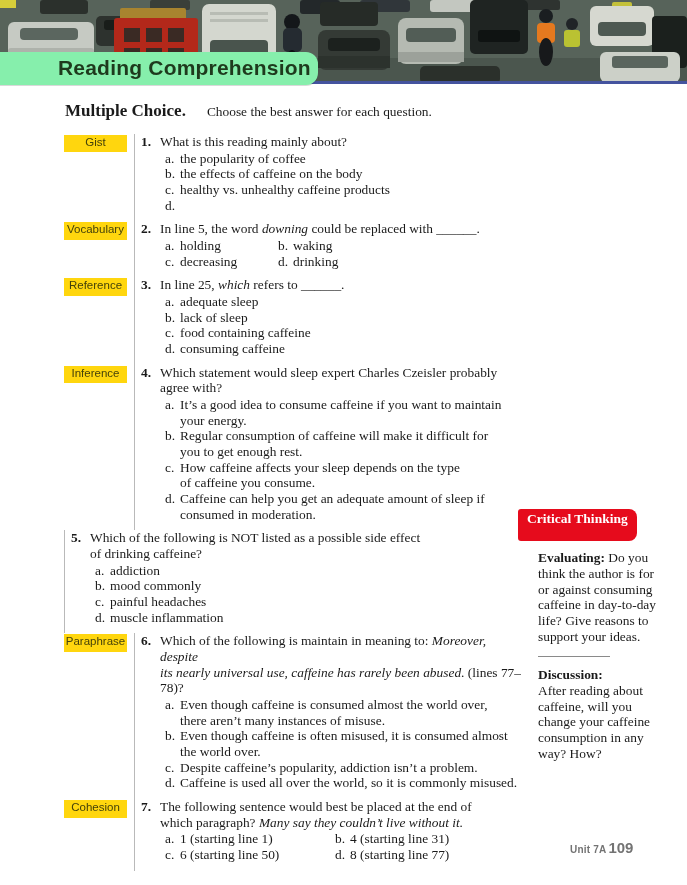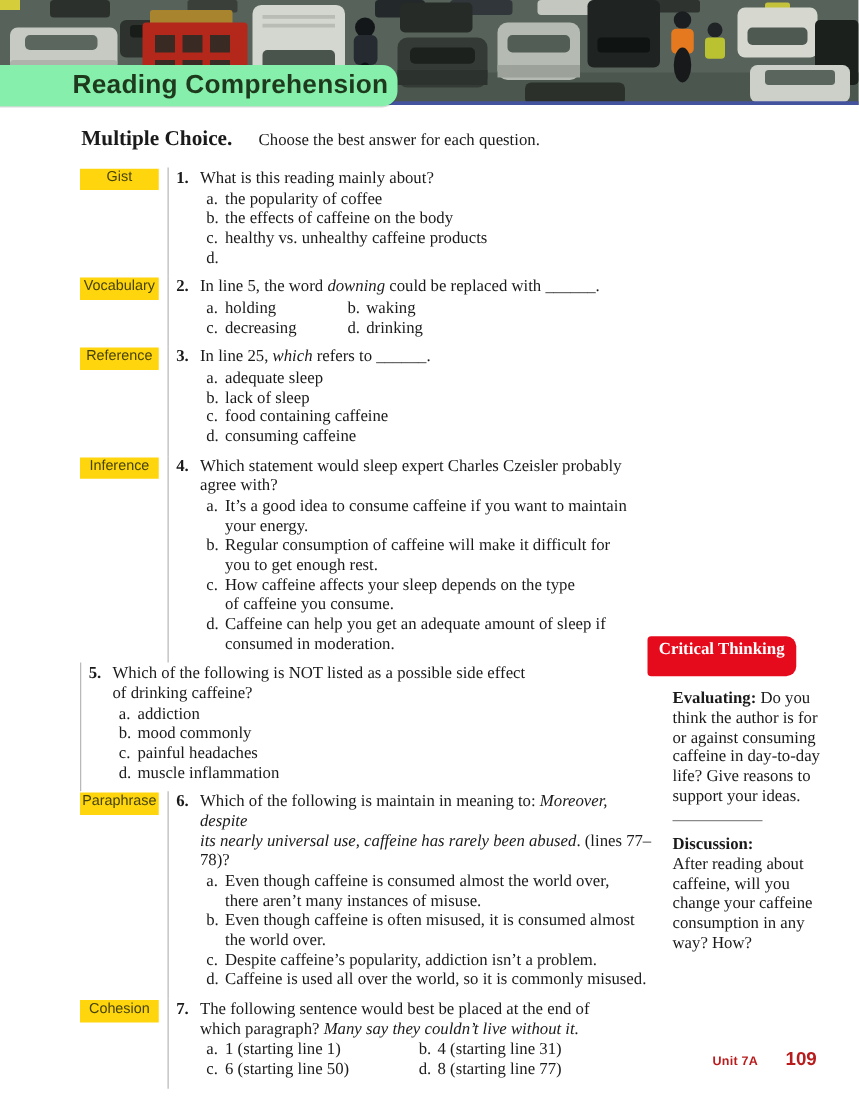--- a/index.html
+++ b/index.html
@@ -39,22 +39,22 @@
   .q-options.grid-wide{display:grid;grid-template-columns:170px auto;}
 
   
   .critical{position:absolute;left:518px;top:509px;width:152px;}
   .ct-title{display:inline-block;background:#e60b1c;color:#fff;font-weight:bold;
             font-size:13.5px;padding:2px 9px 14px;border-radius:3px 8px 8px 3px;}
   .ct-body{margin:9px 0 0 20px;width:126px;font-size:13.4px;line-height:1.18;}
   .ct-divider{width:72px;border-top:1.2px solid #8a8a8a;margin:11px 0 10px;}
 
   
-  .footer{position:absolute;left:570px;top:839px;display:flex;align-items:baseline;gap:22px;
-          font-family:"Liberation Sans",sans-serif;font-weight:bold;color:#b91c1c;}
+  .footer{position:absolute;left:570px;top:839px;display:flex;align-items:baseline;gap:2px;
+          font-family:"Liberation Sans",sans-serif;font-weight:bold;color:#737373;}
   .footer .unit{font-size:10px;letter-spacing:.2px;}
   .footer .pageno{font-size:15px;}
 </style>
 </head>
 <body>
 
 <div class="page">
 
   <div class="hero">
     <svg width="687" height="84" viewBox="0 0 687 84" preserveAspectRatio="none">

